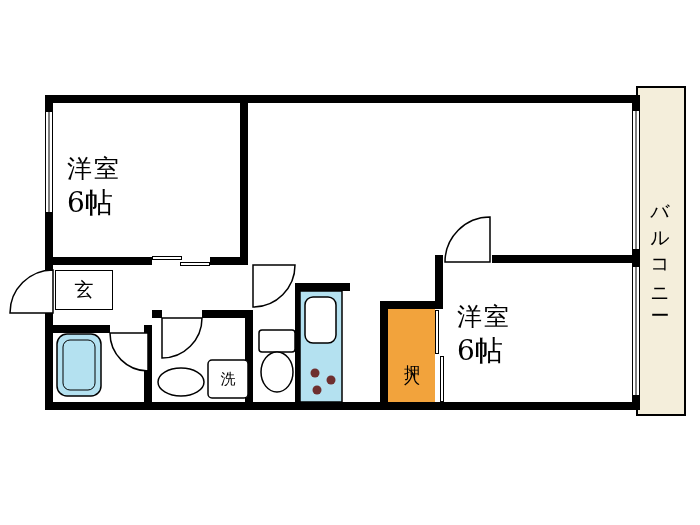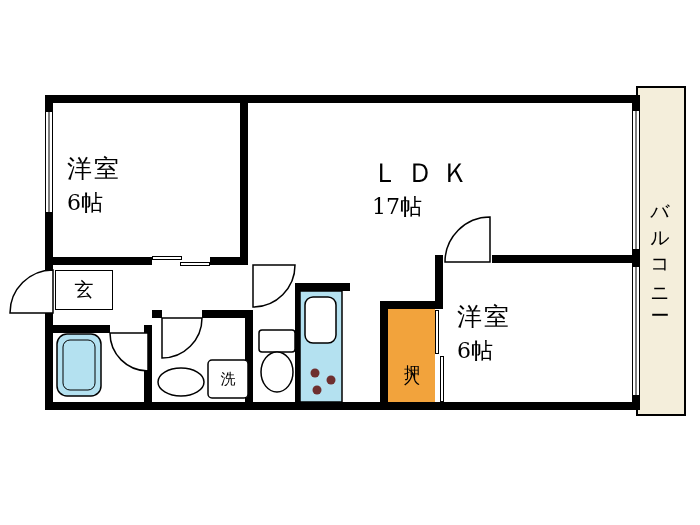--- a/index.html
+++ b/index.html
@@ -12,21 +12,21 @@
   .win .mid{position:absolute;left:50%;top:0;bottom:0;width:1px;background:#000;transform:translateX(-50%);}
   .balcony{
     position:absolute;left:636px;top:86px;width:50px;height:330px;
     background:#f4eedb;border:2px solid #000;box-sizing:border-box;z-index:1;
     display:flex;align-items:center;justify-content:center;
   }
   .vtext{writing-mode:vertical-rl;text-orientation:mixed;}
   .balcony-label{font-size:19px;letter-spacing:7px;z-index:2;}
   .room-label{position:absolute;text-align:left;z-index:8;line-height:34px;}
   .room-label .nm{font-size:25px;letter-spacing:2px;display:block;}
-  .room-label .sz{font-size:22px;display:block;}
+  .room-label .sz{font-size:28px;display:block;}
   .ldk-label .nm{font-size:27px;letter-spacing:8px;}
   .genkan-box{position:absolute;left:55px;top:270px;width:58px;height:40px;border:1.5px solid #000;box-sizing:border-box;background:#fff;z-index:4;display:flex;align-items:center;justify-content:center;font-size:19px;}
   .closet{position:absolute;left:388px;top:309px;width:47px;height:93px;background:#f2a33c;z-index:4;display:flex;align-items:center;justify-content:center;}
   .closet-label{font-size:16px;letter-spacing:4px;z-index:5;}
   .laundry-label{position:absolute;left:208px;top:360px;width:40px;height:38px;display:flex;align-items:center;justify-content:center;font-size:15px;z-index:8;}
   .slide{position:absolute;background:#fff;border:1px solid #000;box-sizing:border-box;z-index:6;}
   #overlay{position:absolute;left:0;top:0;z-index:7;pointer-events:none;}
 </style>
 </head>
 <body>
@@ -110,23 +110,19 @@
 
   <div class="laundry-label">
     <span>洗</span>
   </div>
 
   <div class="room-label" style="left:67px;top:152px;width:160px;">
     <span class="nm">洋室</span>
     <span class="sz">6帖</span>
   </div>
 
-  <div class="room-label ldk-label" style="left:372px;top:156px;width:165px;">
-    <span class="nm">ＬＤＫ</span>
-    <span class="sz">17帖</span>
-  </div>
 
   <div class="room-label" style="left:457px;top:300px;width:160px;">
     <span class="nm">洋室</span>
     <span class="sz">6帖</span>
   </div>
 
 </div>
 
 </body></html>

